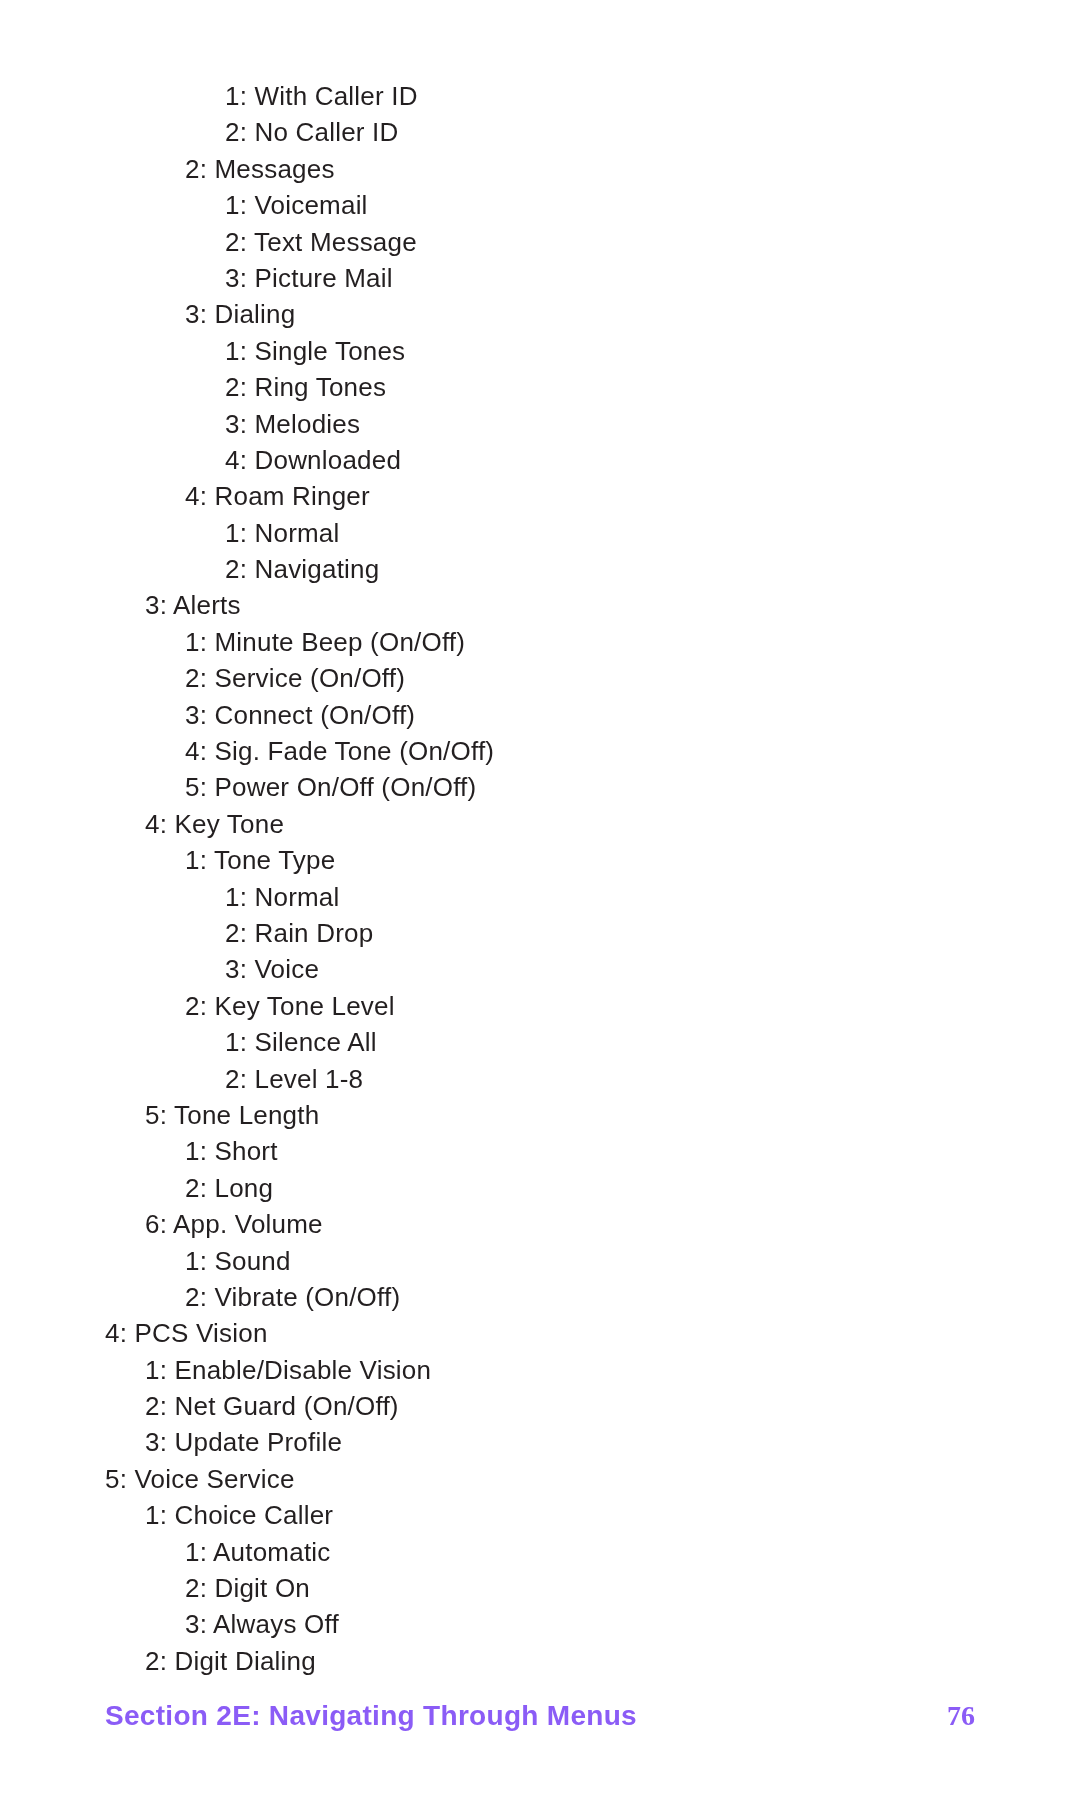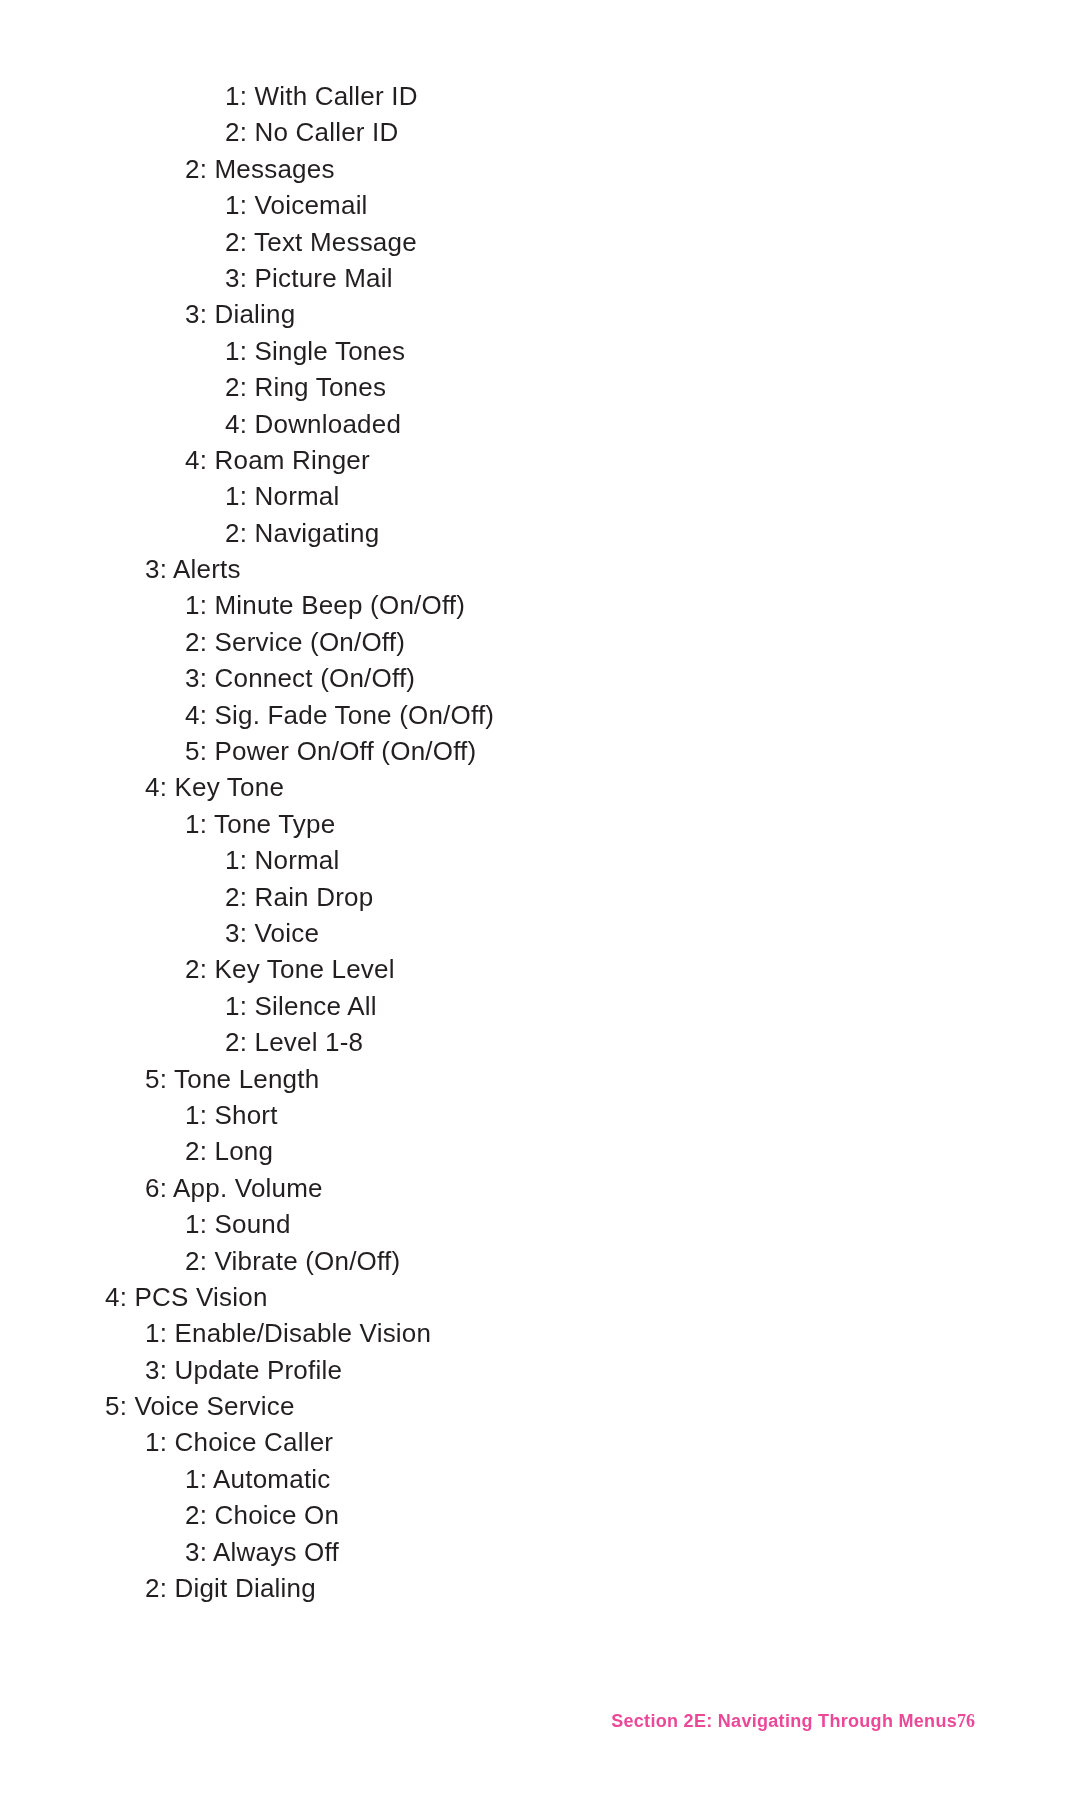--- a/index.html
+++ b/index.html
@@ -30,25 +30,25 @@
   .l0 { margin-left: 0px; }
   .l1 { margin-left: 40px; }
   .l2 { margin-left: 80px; }
   .l3 { margin-left: 120px; }
   .footer {
     position: absolute;
     left: 105px;
     right: 105px;
     bottom: 68px;
     display: flex;
-    justify-content: flex-end;
+    justify-content: space-between;
     align-items: baseline;
-    font-size: 18px;
+    font-size: 28px;
     font-weight: 700;
-    color: #ec4899;
+    color: #8b5cf6;
   }
   .footer .section-label {
     letter-spacing: 0.3px;
   }
   .footer .page-number {
     font-weight: 700;
     font-family: Liberation Serif, serif;
   }
 </style>
 </head>
@@ -58,20 +58,21 @@
   <div class="content" id="menu-outline">
       <div class="l3">1: With Caller ID</div>
       <div class="l3">2: No Caller ID</div>
       <div class="l2">2: Messages</div>
       <div class="l3">1: Voicemail</div>
       <div class="l3">2: Text Message</div>
       <div class="l3">3: Picture Mail</div>
       <div class="l2">3: Dialing</div>
       <div class="l3">1: Single Tones</div>
       <div class="l3">2: Ring Tones</div>
+      <div class="l3">3: Melodies</div>
       <div class="l3">4: Downloaded</div>
       <div class="l2">4: Roam Ringer</div>
       <div class="l3">1: Normal</div>
       <div class="l3">2: Navigating</div>
       <div class="l1">3: Alerts</div>
       <div class="l2">1: Minute Beep (On/Off)</div>
       <div class="l2">2: Service (On/Off)</div>
       <div class="l2">3: Connect (On/Off)</div>
       <div class="l2">4: Sig. Fade Tone (On/Off)</div>
       <div class="l2">5: Power On/Off (On/Off)</div>
@@ -84,25 +85,26 @@
       <div class="l3">1: Silence All</div>
       <div class="l3">2: Level 1-8</div>
       <div class="l1">5: Tone Length</div>
       <div class="l2">1: Short</div>
       <div class="l2">2: Long</div>
       <div class="l1">6: App. Volume</div>
       <div class="l2">1: Sound</div>
       <div class="l2">2: Vibrate (On/Off)</div>
       <div class="l0">4: PCS Vision</div>
       <div class="l1">1: Enable/Disable Vision</div>
+      <div class="l1">2: Net Guard (On/Off)</div>
       <div class="l1">3: Update Profile</div>
       <div class="l0">5: Voice Service</div>
       <div class="l1">1: Choice Caller</div>
       <div class="l2">1: Automatic</div>
-      <div class="l2">2: Choice On</div>
+      <div class="l2">2: Digit On</div>
       <div class="l2">3: Always Off</div>
       <div class="l1">2: Digit Dialing</div>
     </div>
 
   <div class="footer">
     <span class="section-label">Section 2E: Navigating Through Menus</span>
     <span class="page-number">76</span>
   </div>
 </div>
 

